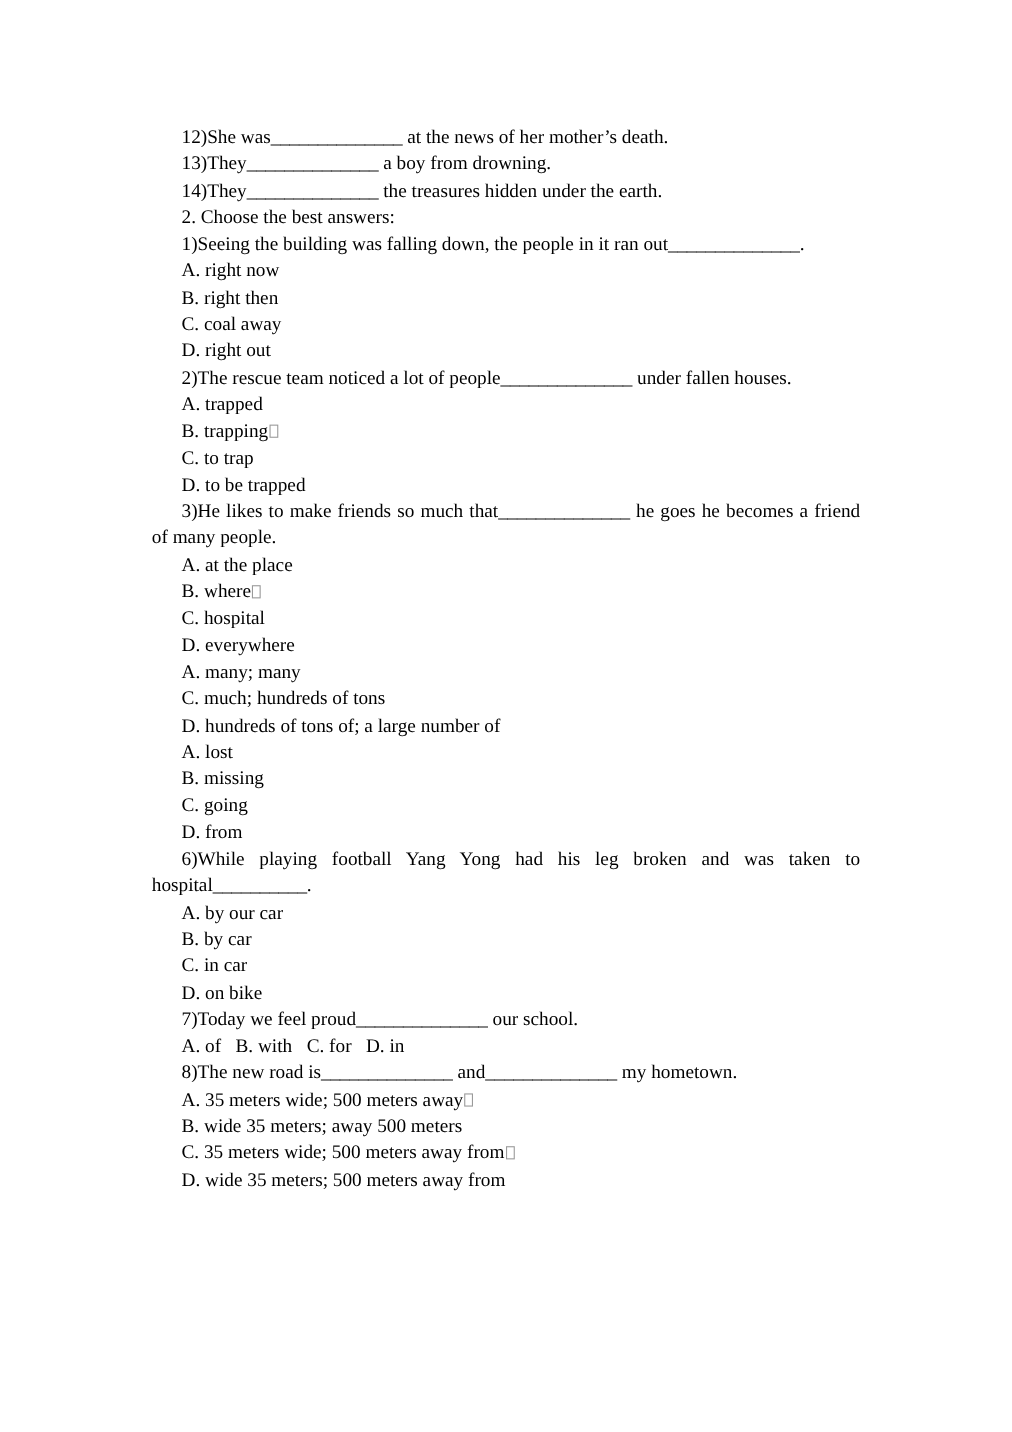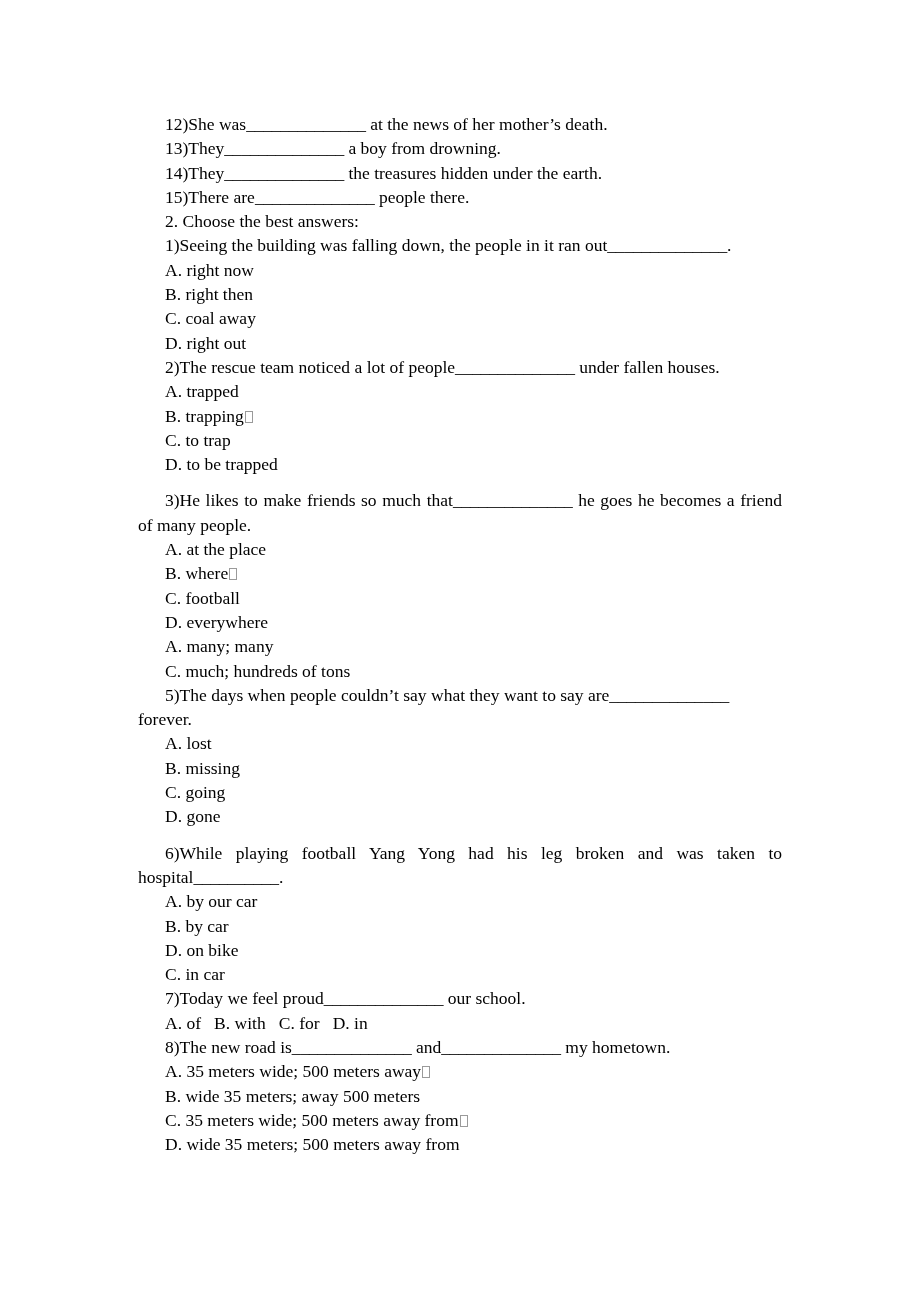--- a/index.html
+++ b/index.html
@@ -36,21 +36,20 @@
     padding: 0;
     text-indent: 27px;
     white-space: pre-wrap;
     word-break: normal;
   }
   
   .line.justify {
     text-align: justify;
     text-align-last: left;
     text-indent: 27px;
-    margin-top: 12px;
   }
   
   .blank {
     letter-spacing: -0.2px;
   }
   
   .tofu {
     display: inline-block;
     width: 8px;
     height: 12px;
@@ -65,56 +64,55 @@
 
 <div class="page">
   <div class="doc-body">
 
     <p class="line"><span>12)</span><span>She was</span><span class="blank">______________</span><span> at the news of her mother’s death.</span></p>
 
     <p class="line"><span>13)</span><span>They</span><span class="blank">______________</span><span> a boy from drowning.</span></p>
 
     <p class="line"><span>14)</span><span>They</span><span class="blank">______________</span><span> the treasures hidden under the earth.</span></p>
 
-    <p class="line"><span>15)</span><span>There are</span><span class="blank">______________</span><span> people there.</span></p>
 
     <p class="line">2. Choose the best answers:</p>
 
     <p class="line"><span>1)</span><span>Seeing the building was falling down, the people in it ran out</span><span class="blank">______________</span><span>.</span></p>
     <p class="line"><span>A.</span> <span>right now</span></p>
     <p class="line"><span>B.</span> <span>right then</span></p>
     <p class="line"><span>C.</span> <span>coal away</span></p>
     <p class="line"><span>D.</span> <span>right out</span></p>
 
     <p class="line"><span>2)</span><span>The rescue team noticed a lot of people</span><span class="blank">______________</span><span> under fallen houses.</span></p>
     <p class="line"><span>A.</span> <span>trapped</span></p>
     <p class="line"><span>B.</span> <span>trapping</span><span class="tofu"></span></p>
     <p class="line"><span>C.</span> <span>to trap</span></p>
     <p class="line"><span>D.</span> <span>to be trapped</span></p>
 
     <p class="line justify"><span>3)</span><span>He likes to make friends so much that</span><span class="blank">______________</span><span> he goes he becomes a friend of many people.</span></p>
     <p class="line"><span>A.</span> <span>at the place</span></p>
     <p class="line"><span>B.</span> <span>where</span><span class="tofu"></span></p>
-    <p class="line"><span>C.</span> <span>football</span></p>
+    <p class="line"><span>C.</span> <span>hospital</span></p>
     <p class="line"><span>D.</span> <span>everywhere</span></p>
 
     <p class="line"><span>A.</span> <span>many; many</span></p>
     <p class="line"><span>C.</span> <span>much; hundreds of tons</span></p>
+    <p class="line"><span>D.</span> <span>hundreds of tons of; a large number of</span></p>
 
-    <p class="line"><span>5)</span><span>The days when people couldn’t say what they want to say are</span><span class="blank">______________</span><span> forever.</span></p>
     <p class="line"><span>A.</span> <span>lost</span></p>
     <p class="line"><span>B.</span> <span>missing</span></p>
     <p class="line"><span>C.</span> <span>going</span></p>
-    <p class="line"><span>D.</span> <span>gone</span></p>
+    <p class="line"><span>D.</span> <span>from</span></p>
 
     <p class="line justify"><span>6)</span><span>While playing football Yang Yong had his leg broken and was taken to hospital</span><span class="blank">__________</span><span>.</span></p>
     <p class="line"><span>A.</span> <span>by our car</span></p>
     <p class="line"><span>B.</span> <span>by car</span></p>
+    <p class="line"><span>C.</span> <span>in car</span></p>
     <p class="line"><span>D.</span> <span>on bike</span></p>
-    <p class="line"><span>C.</span> <span>in car</span></p>
 
     <p class="line"><span>7)</span><span>Today we feel proud</span><span class="blank">______________</span><span> our school.</span></p>
     <p class="line">A. of   B. with   C. for   D. in</p>
 
     <p class="line"><span>8)</span><span>The new road is</span><span class="blank">______________</span><span> and</span><span class="blank">______________</span><span> my hometown.</span></p>
     <p class="line"><span>A.</span> <span>35 meters wide; 500 meters away</span><span class="tofu"></span></p>
     <p class="line"><span>B.</span> <span>wide 35 meters; away 500 meters</span></p>
     <p class="line"><span>C.</span> <span>35 meters wide; 500 meters away from</span><span class="tofu"></span></p>
     <p class="line"><span>D.</span> <span>wide 35 meters; 500 meters away from</span></p>
 

